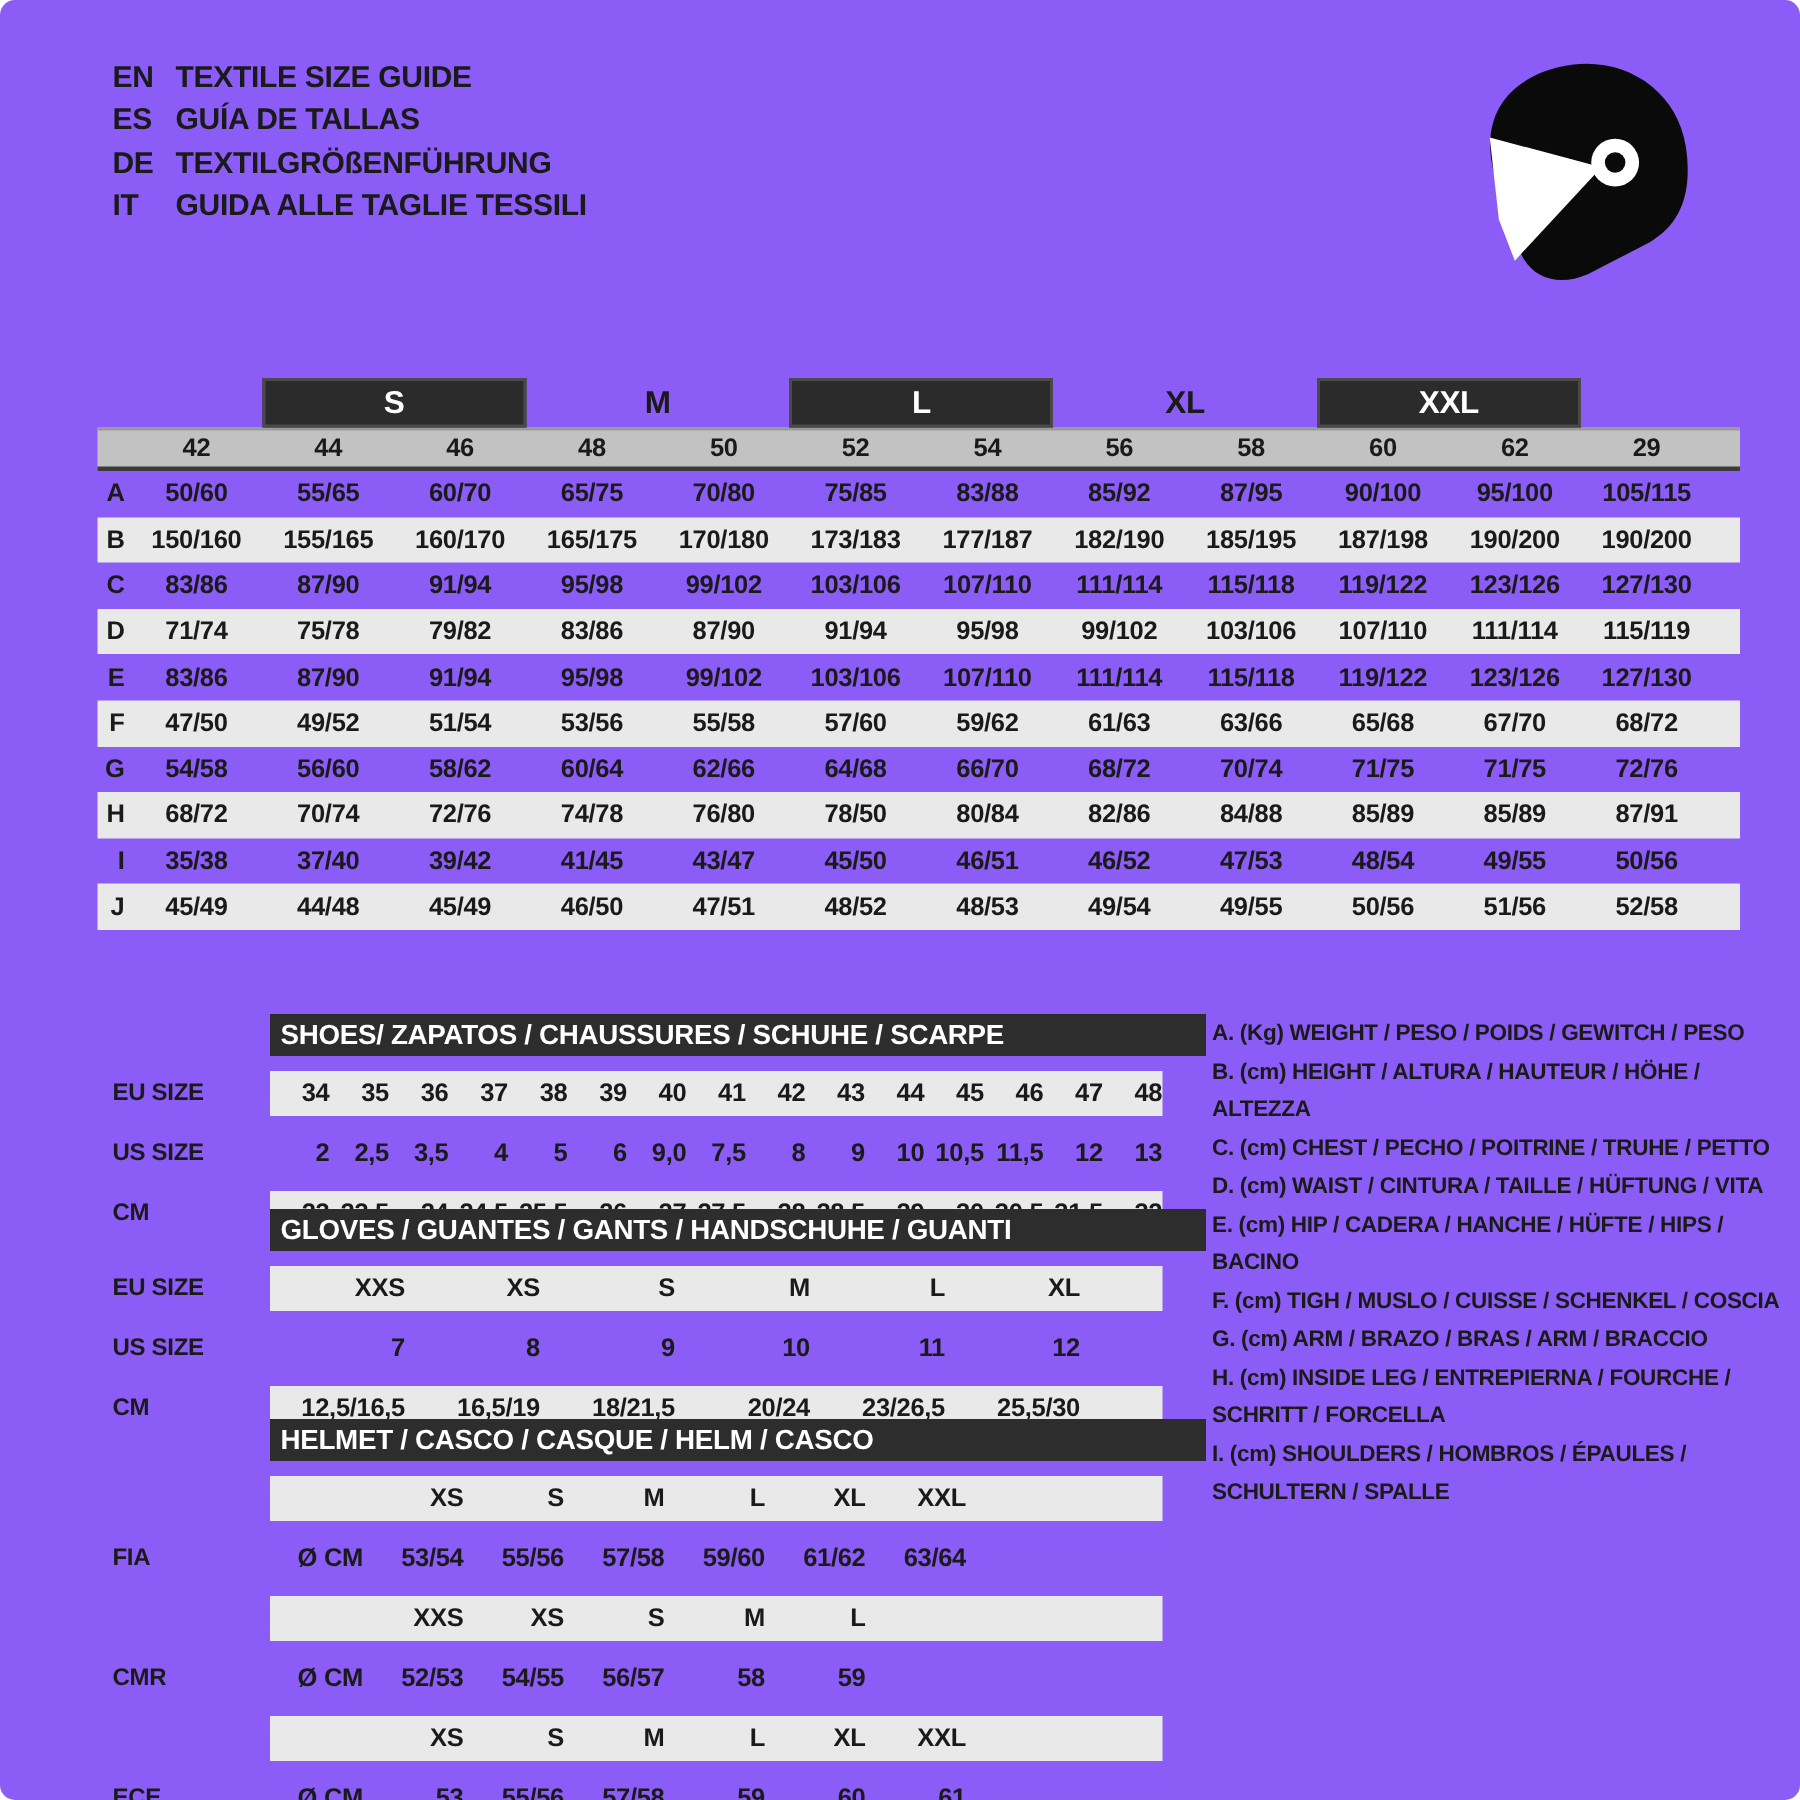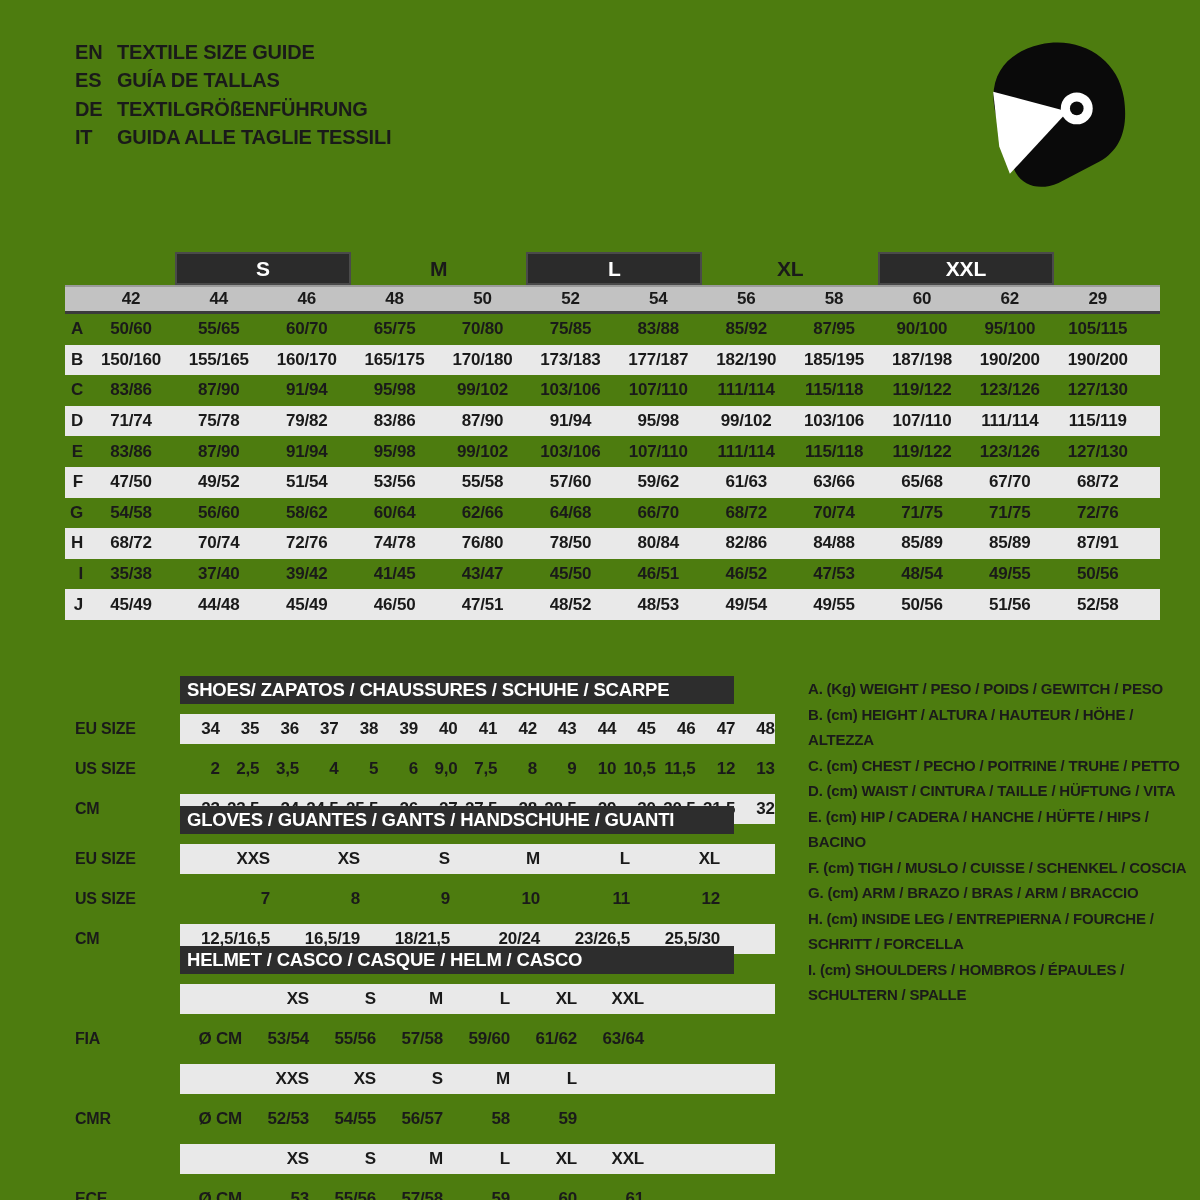--- a/index.html
+++ b/index.html
@@ -1,20 +1,20 @@
 <!DOCTYPE html>
 <html><head>
 <meta charset="utf-8">
 <style>
   * { margin:0; padding:0; box-sizing:border-box; }
   body { background:#fff; }
   .page {
-    position:relative; width:1200px; height:1200px; background:#4d7c0f;
+    position:relative; width:1200px; height:1200px; background:#8b5cf6;
     font-family:"Liberation Sans", sans-serif; font-weight:bold; color:#1a1a1a;
-    letter-spacing:-0.2px; overflow:hidden;
+    letter-spacing:-0.2px; overflow:hidden;border-radius:10px;
   }
 
   
   .languages { position:absolute; left:75px; top:38px; }
   .lang-row { display:flex; height:28.5px; align-items:center; font-size:20px; }
   .lang-code { width:42px; }
   .lang-label { white-space:nowrap; }
 
   .logo { position:absolute; left:973px; top:40px; width:168px; height:152px; }
 
@@ -33,21 +33,21 @@
   .a-row { height:30.6px; align-items:center; text-align:center; font-size:17px; }
   .a-row.striped { background:#e9e9e9; }
   .a-row .lbl, .col-band .corner { text-align:right; padding-right:4px; }
 
   
   .section { position:absolute; left:65px; }
   .shoes-section  { top:676px; }
   .gloves-section { top:806px; }
   .helmet-section { top:946px; }
   .section-bar {
-    margin-left:115px; width:554px; height:28px; background:#2d2d2d; color:#fff;
+    margin-left:115px; width:624px; height:28px; background:#2d2d2d; color:#fff;
     display:flex; align-items:center; padding-left:7px; font-size:18.5px; white-space:nowrap;
   }
   .sec-row { display:flex; height:30px;margin-top:10px; }
   .sec-label { width:115px; padding-left:10px; font-size:16px; display:flex; align-items:center; }
   .sec-values { width:595px; align-items:center; text-align:right; font-size:17px; }
   .sec-values.striped { background:#e9e9e9; }
   .shoes-cols  { display:grid; grid-template-columns:repeat(15, 39.66px); }
   .gloves-cols { display:grid; grid-template-columns:repeat(6, 90px); }
   .helmet-cols { display:grid; grid-template-columns:62px repeat(6, 67px); }
   .unit { white-space:nowrap; }

